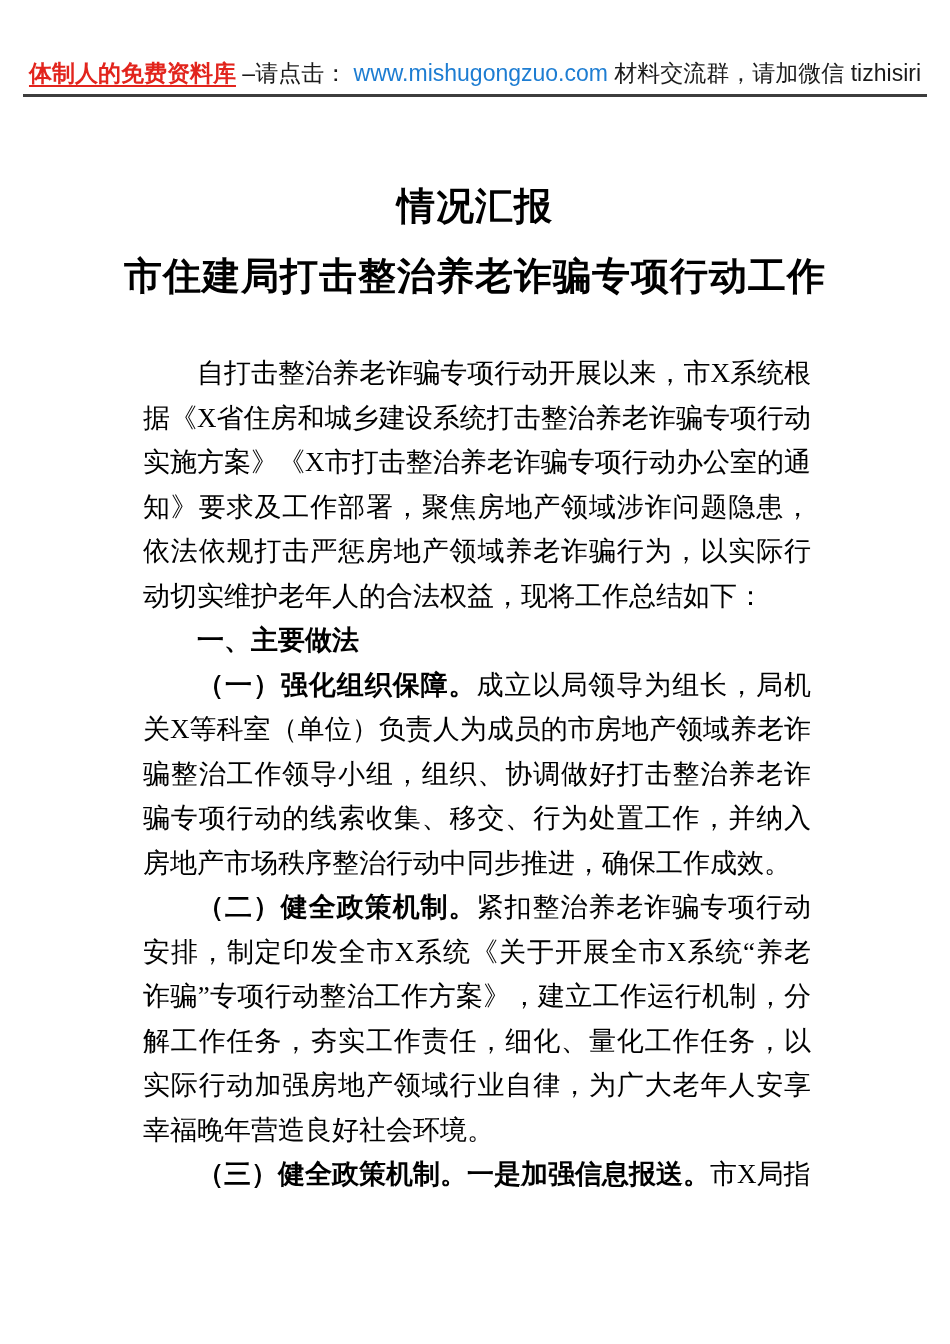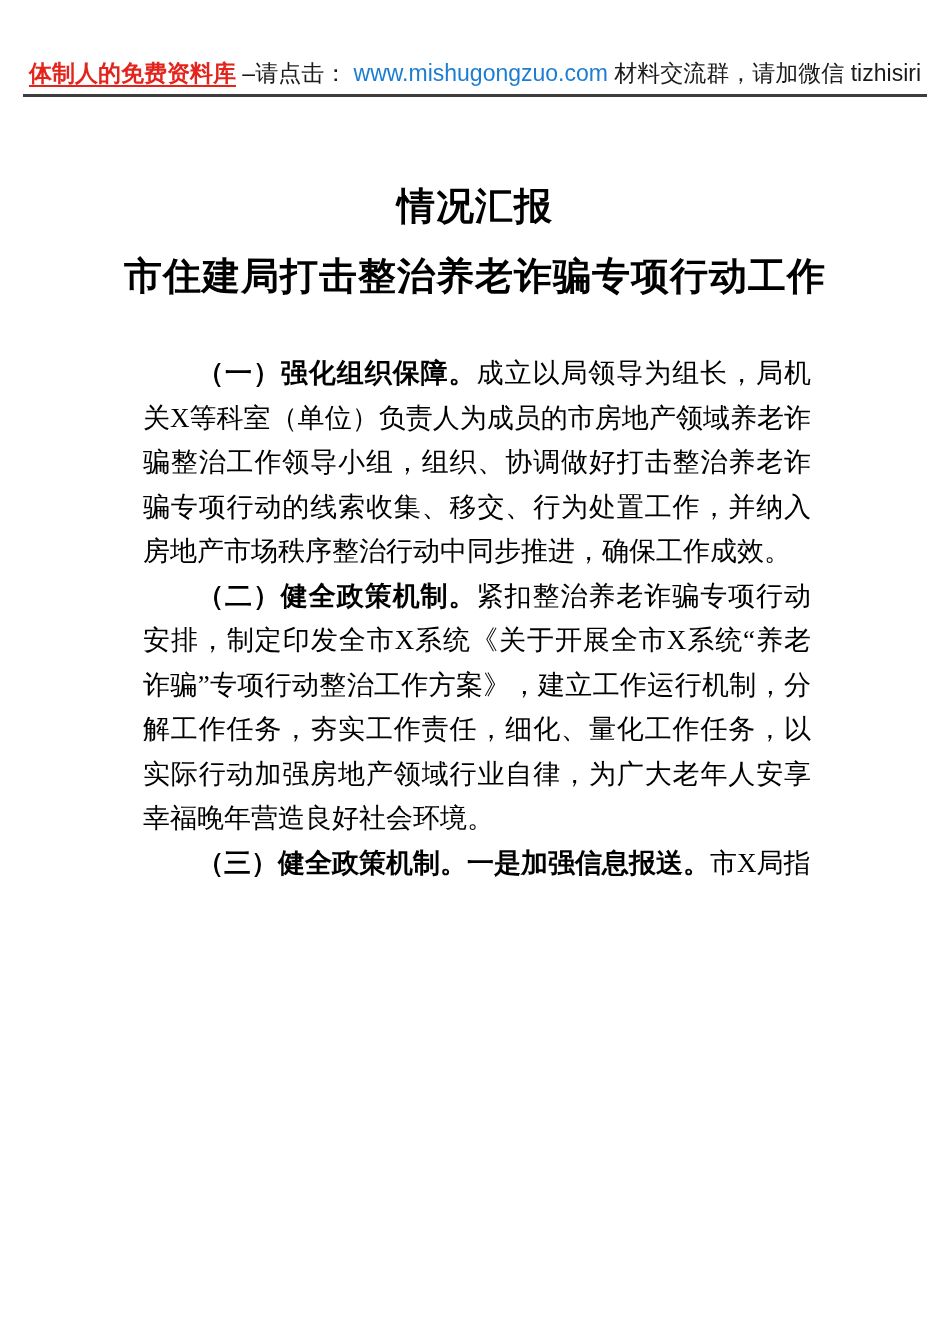--- a/index.html
+++ b/index.html
@@ -90,21 +90,23 @@
       <span class="brand">体制人的免费资料库</span><span class="prompt"> –请点击： </span><a class="url">www.mishugongzuo.com</a><span class="suffix"> 材料交流群，请加微信 tizhisiri</span>
     </div>
   </div>
 
   <div class="doc-title">
     <span>情况汇报</span>
     <span>市住建局打击整治养老诈骗专项行动工作</span>
   </div>
 
   <div class="doc-body">
+    <p>自打击整治养老诈骗专项行动开展以来，市X系统根据《X省住房和城乡建设系统打击整治养老诈骗专项行动实施方案》《X市打击整治养老诈骗专项行动办公室的通知》要求及工作部署，聚焦房地产领域涉诈问题隐患，依法依规打击严惩房地产领域养老诈骗行为，以实际行动切实维护老年人的合法权益，现将工作总结如下：</p>
 
+    <p class="section-heading">一、主要做法</p>
 
     <p><span class="lead-bold">（一）强化组织保障。</span><span>成立以局领导为组长，局机关X等科室（单位）负责人为成员的市房地产领域养老诈骗整治工作领导小组，组织、协调做好打击整治养老诈骗专项行动的线索收集、移交、行为处置工作，并纳入房地产市场秩序整治行动中同步推进，确保工作成效。</span></p>
 
     <p><span class="lead-bold">（二）健全政策机制。</span><span>紧扣整治养老诈骗专项行动安排，制定印发全市X系统《关于开展全市X系统“养老诈骗”专项行动整治工作方案》，建立工作运行机制，分解工作任务，夯实工作责任，细化、量化工作任务，以实际行动加强房地产领域行业自律，为广大老年人安享幸福晚年营造良好社会环境。</span></p>
 
     <p><span class="lead-bold">（三）健全政策机制。</span><span class="hei-bold">一是加强信息报送。</span><span>市X局指</span></p>
   </div>
 
 </div>
 

